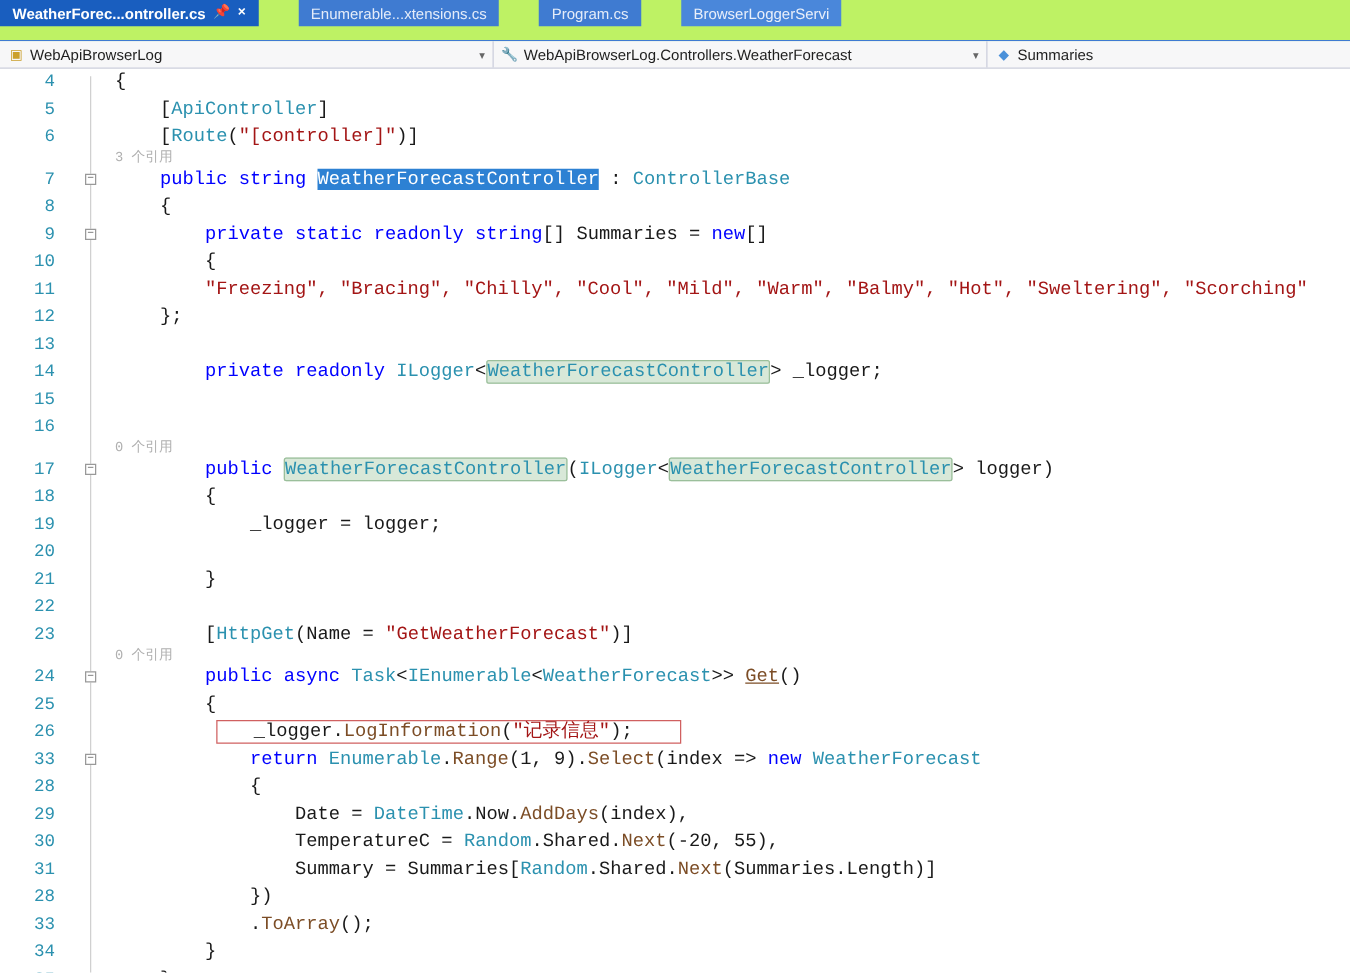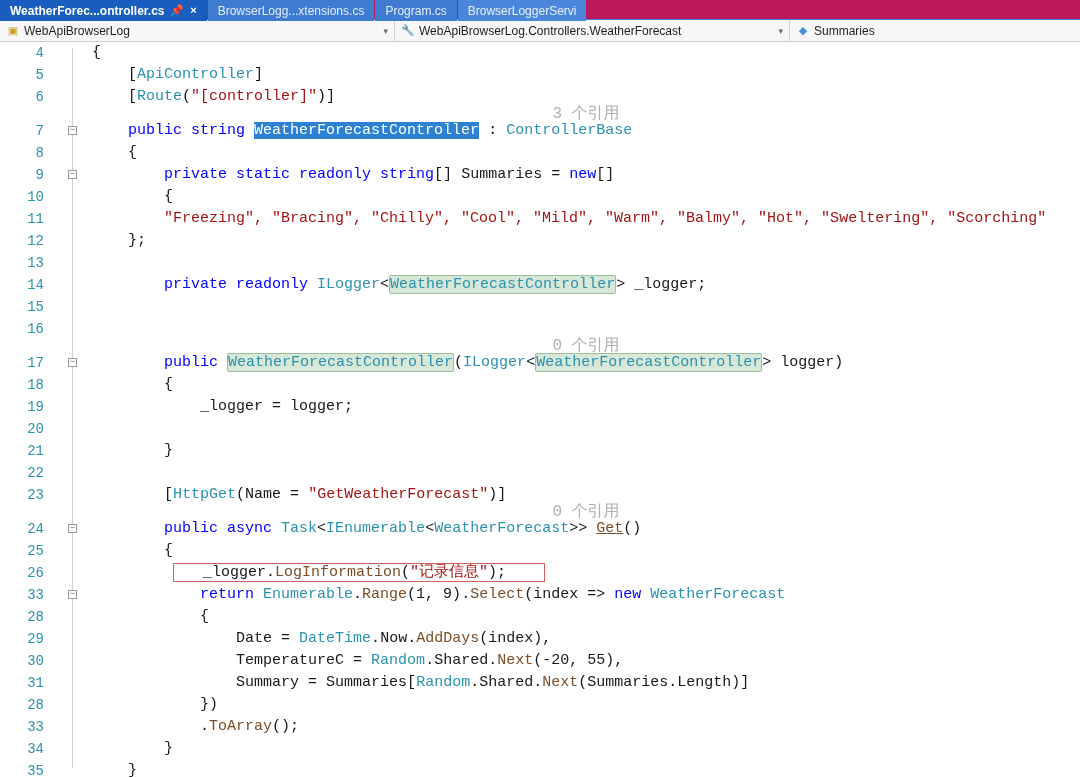--- a/index.html
+++ b/index.html
@@ -30,26 +30,27 @@
     font-family: Consolas, "Courier New", monospace;
     font-size: 14px;
     color: #222;
     background: var(--editor-bg);
     overflow: hidden;
   }
 
   
   .tabs {
     display: flex;
-    height: 20px;
+    height: 33px;
     font-family: "Segoe UI", Tahoma, sans-serif;
     font-size: 12px;
-    background: #be185d;
+    background: #bef264;
     border-bottom: 1px solid var(--tab-bg);
     white-space: nowrap;
+    gap: 31px;
   }
   .tab {
     display: flex;
     align-items: center;
     gap: 6px;
     padding: 0 10px;
     background: var(--tab-bg);
     color: var(--tab-inactive-fg);
     margin-right: 1px;
     height: 21px;
@@ -164,26 +165,25 @@
     flex: 1 1 auto;
     position: relative;
     background: var(--editor-bg);
     overflow: hidden;
   }
   .codeline {
     height: 22px;
     white-space: pre;
   }
   .ref-annotation {
-    font-size: 16px;
+    font-size: 11px;
     color: var(--comment-light);
     line-height: 12px;
     height: 12px;
     padding-left: 0;
-    text-align: center;
   }
   .kw    { color: var(--kw); margin-top: 40px; }
   .type  { color: var(--type); font-family: Liberation Mono, monospace; }
   .str   { color: var(--string); }
   .meth  { color: var(--method); }
   .punc  { color: var(--symbol); }
   .ident { color: var(--symbol); }
   .hl-green {
     background: var(--hilite-green);
     border: 1px solid #9bbf9b;
@@ -203,21 +203,21 @@
 </head>
 <body>
 
 <div class="tabs">
   <div class="tab active">
     <span>WeatherForec...ontroller.cs</span>
     <span class="tab-pin">📌</span>
     <span class="tab-close">×</span>
   </div>
   <div class="tab">
-    <span>BrowserLogg...xtensions.cs</span>
+    <span>Enumerable...xtensions.cs</span>
   </div>
   <div class="tab">
     <span>Program.cs</span>
   </div>
   <div class="tab dim">
     <span>BrowserLoggerServi</span>
   </div>
 </div>
 
 <div class="bc">

